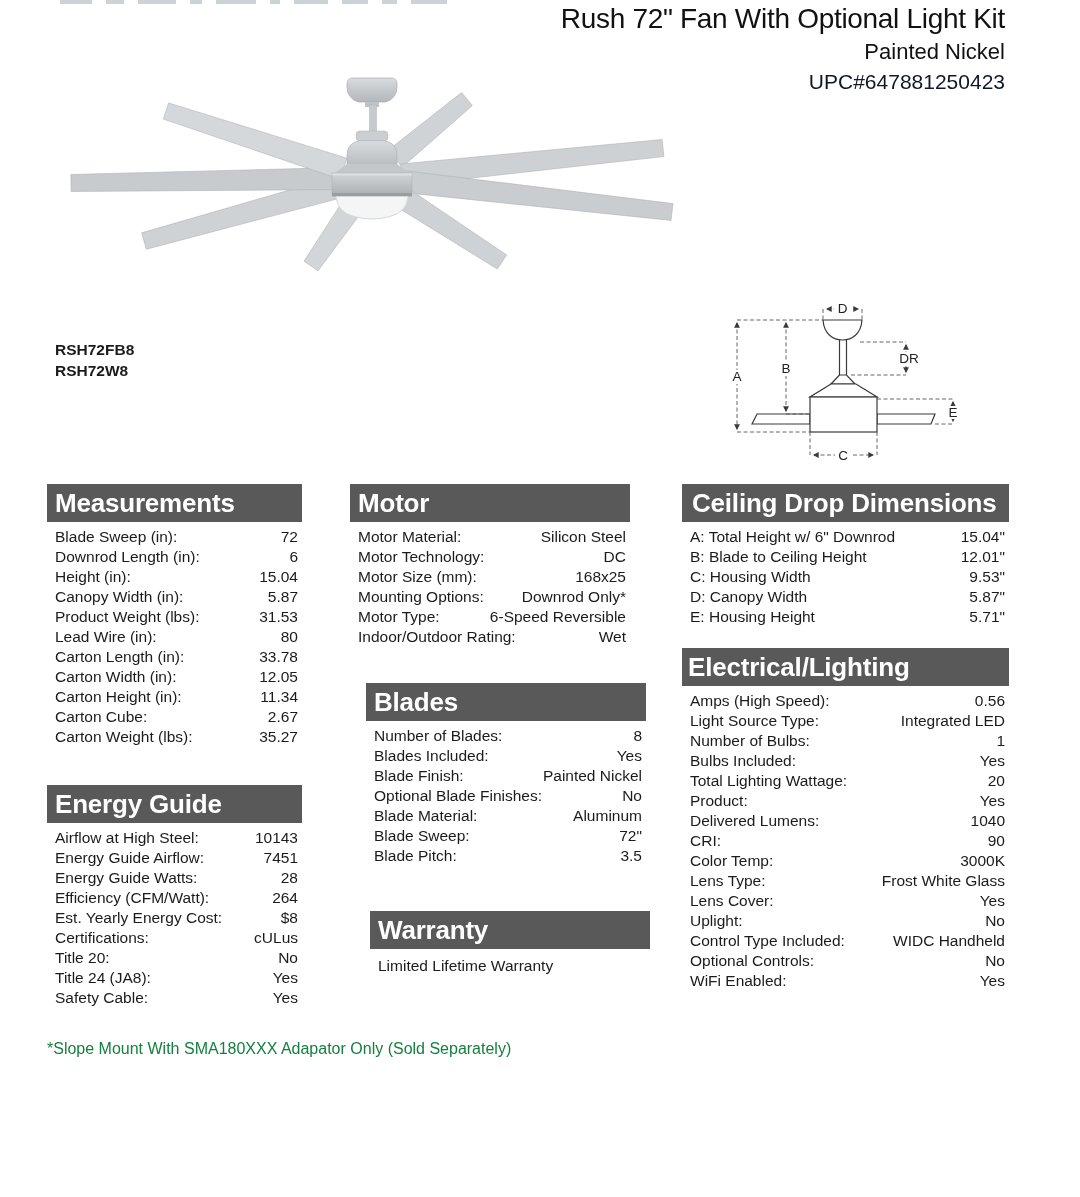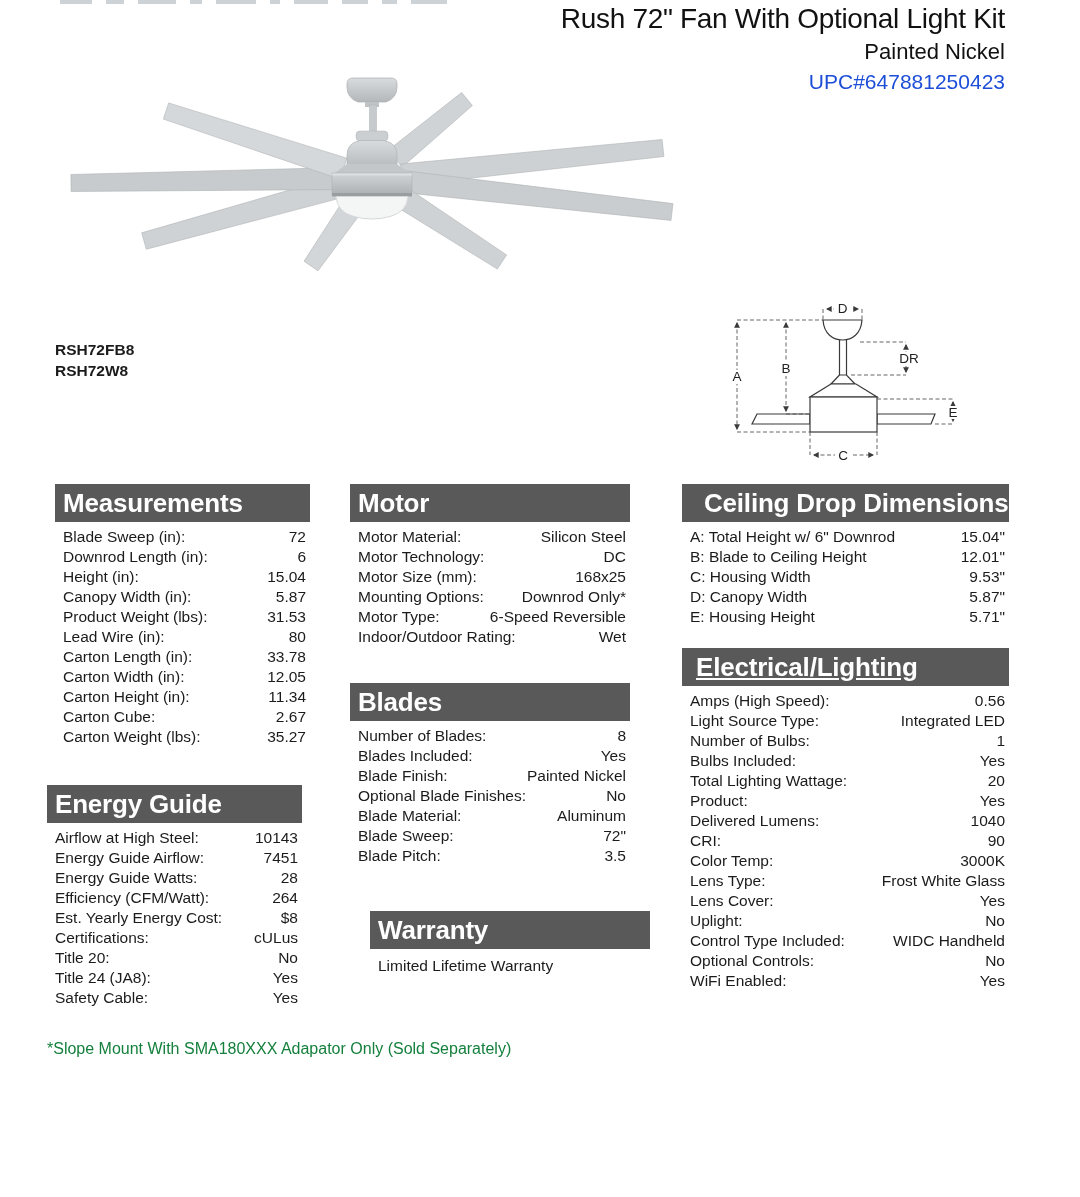--- a/index.html
+++ b/index.html
@@ -14,21 +14,21 @@
   .abs { position:absolute; }
 
   
   .logo-strip { left:60px; top:0; width:420px; height:6px; overflow:hidden; }
   .logo-strip i { display:inline-block; height:4px; background:#ccd2d6; margin-right:14px; vertical-align:top; }
 
   
   .titleblock { right:75px; top:2px; text-align:right; }
   .titleblock .title  { font-size:28px; line-height:34px; letter-spacing:-0.3px; color:#111; }
   .titleblock .finish { font-size:22px; line-height:26px; margin-top:3px; color:#111; }
-  .titleblock .upc    { font-size:21px; line-height:24px; margin-top:5px; color:#1d4ed8;text-align:right; }
+  .titleblock .upc    { font-size:21px; line-height:24px; margin-top:5px; color:#0f172a;text-align:right; }
 
   
   .section { position:absolute; }
   .bar {
     background: var(--header-bg, #595959);
     color: var(--header-text, #ffffff);
     font-weight:bold;
     font-size:26px;
     line-height:28px;
     padding:5px 0 5px 8px;
@@ -163,21 +163,21 @@
   </g>
 </svg>
 
 <div class="section" style="left:47px; top:331px; width:256px;">
   <div class="finish-items">
       <div class="finish-item">RSH72FB8</div>
       <div class="finish-item">RSH72W8</div>
     </div>
 </div>
 
-<div class="section" style="left:55px; top:484px; width:255px;">
+<div class="section" style="left:47px; top:484px; width:255px;">
   <div class="bar">Measurements</div>
   <div class="rows">
       <div class="row">
         <span class="lbl">Blade Sweep (in):</span>
         <span class="val">72</span>
       </div>
       <div class="row">
         <span class="lbl">Downrod Length (in):</span>
         <span class="val">6</span>
       </div>
@@ -285,21 +285,21 @@
         <span class="lbl">Motor Type:</span>
         <span class="val">6-Speed Reversible</span>
       </div>
       <div class="row">
         <span class="lbl">Indoor/Outdoor Rating:</span>
         <span class="val">Wet</span>
       </div>
     </div>
 </div>
 
-<div class="section" style="left:350px; top:683px; width:280px;">
+<div class="section" style="left:366px; top:683px; width:280px;">
   <div class="bar">Blades</div>
   <div class="rows">
       <div class="row">
         <span class="lbl">Number of Blades:</span>
         <span class="val">8</span>
       </div>
       <div class="row">
         <span class="lbl">Blades Included:</span>
         <span class="val">Yes</span>
       </div>
@@ -325,21 +325,21 @@
       </div>
     </div>
 </div>
 
 <div class="section" style="left:350px; top:911px; width:280px;margin-left:20px;">
   <div class="bar">Warranty</div>
   <div class="warranty-text">Limited Lifetime Warranty</div>
 </div>
 
 <div class="section" style="left:682px; top:484px; width:327px;">
-  <div class="bar" style="padding-left:22px;">Ceiling Drop Dimensions</div>
+  <div class="bar" style="padding-left:10px;">Ceiling Drop Dimensions</div>
   <div class="rows">
       <div class="row">
         <span class="lbl">A: Total Height w/ 6" Downrod</span>
         <span class="val">15.04"</span>
       </div>
       <div class="row">
         <span class="lbl">B: Blade to Ceiling Height</span>
         <span class="val">12.01"</span>
       </div>
       <div class="row">
@@ -351,21 +351,21 @@
         <span class="val">5.87"</span>
       </div>
       <div class="row">
         <span class="lbl">E: Housing Height</span>
         <span class="val">5.71"</span>
       </div>
     </div>
 </div>
 
 <div class="section" style="left:682px; top:648px; width:327px;">
-  <div class="bar" style="padding-left:14px;text-decoration:underline;">Electrical/Lighting</div>
+  <div class="bar" style="padding-left:6px;">Electrical/Lighting</div>
   <div class="rows">
       <div class="row">
         <span class="lbl">Amps (High Speed):</span>
         <span class="val">0.56</span>
       </div>
       <div class="row">
         <span class="lbl">Light Source Type:</span>
         <span class="val">Integrated LED</span>
       </div>
       <div class="row">

